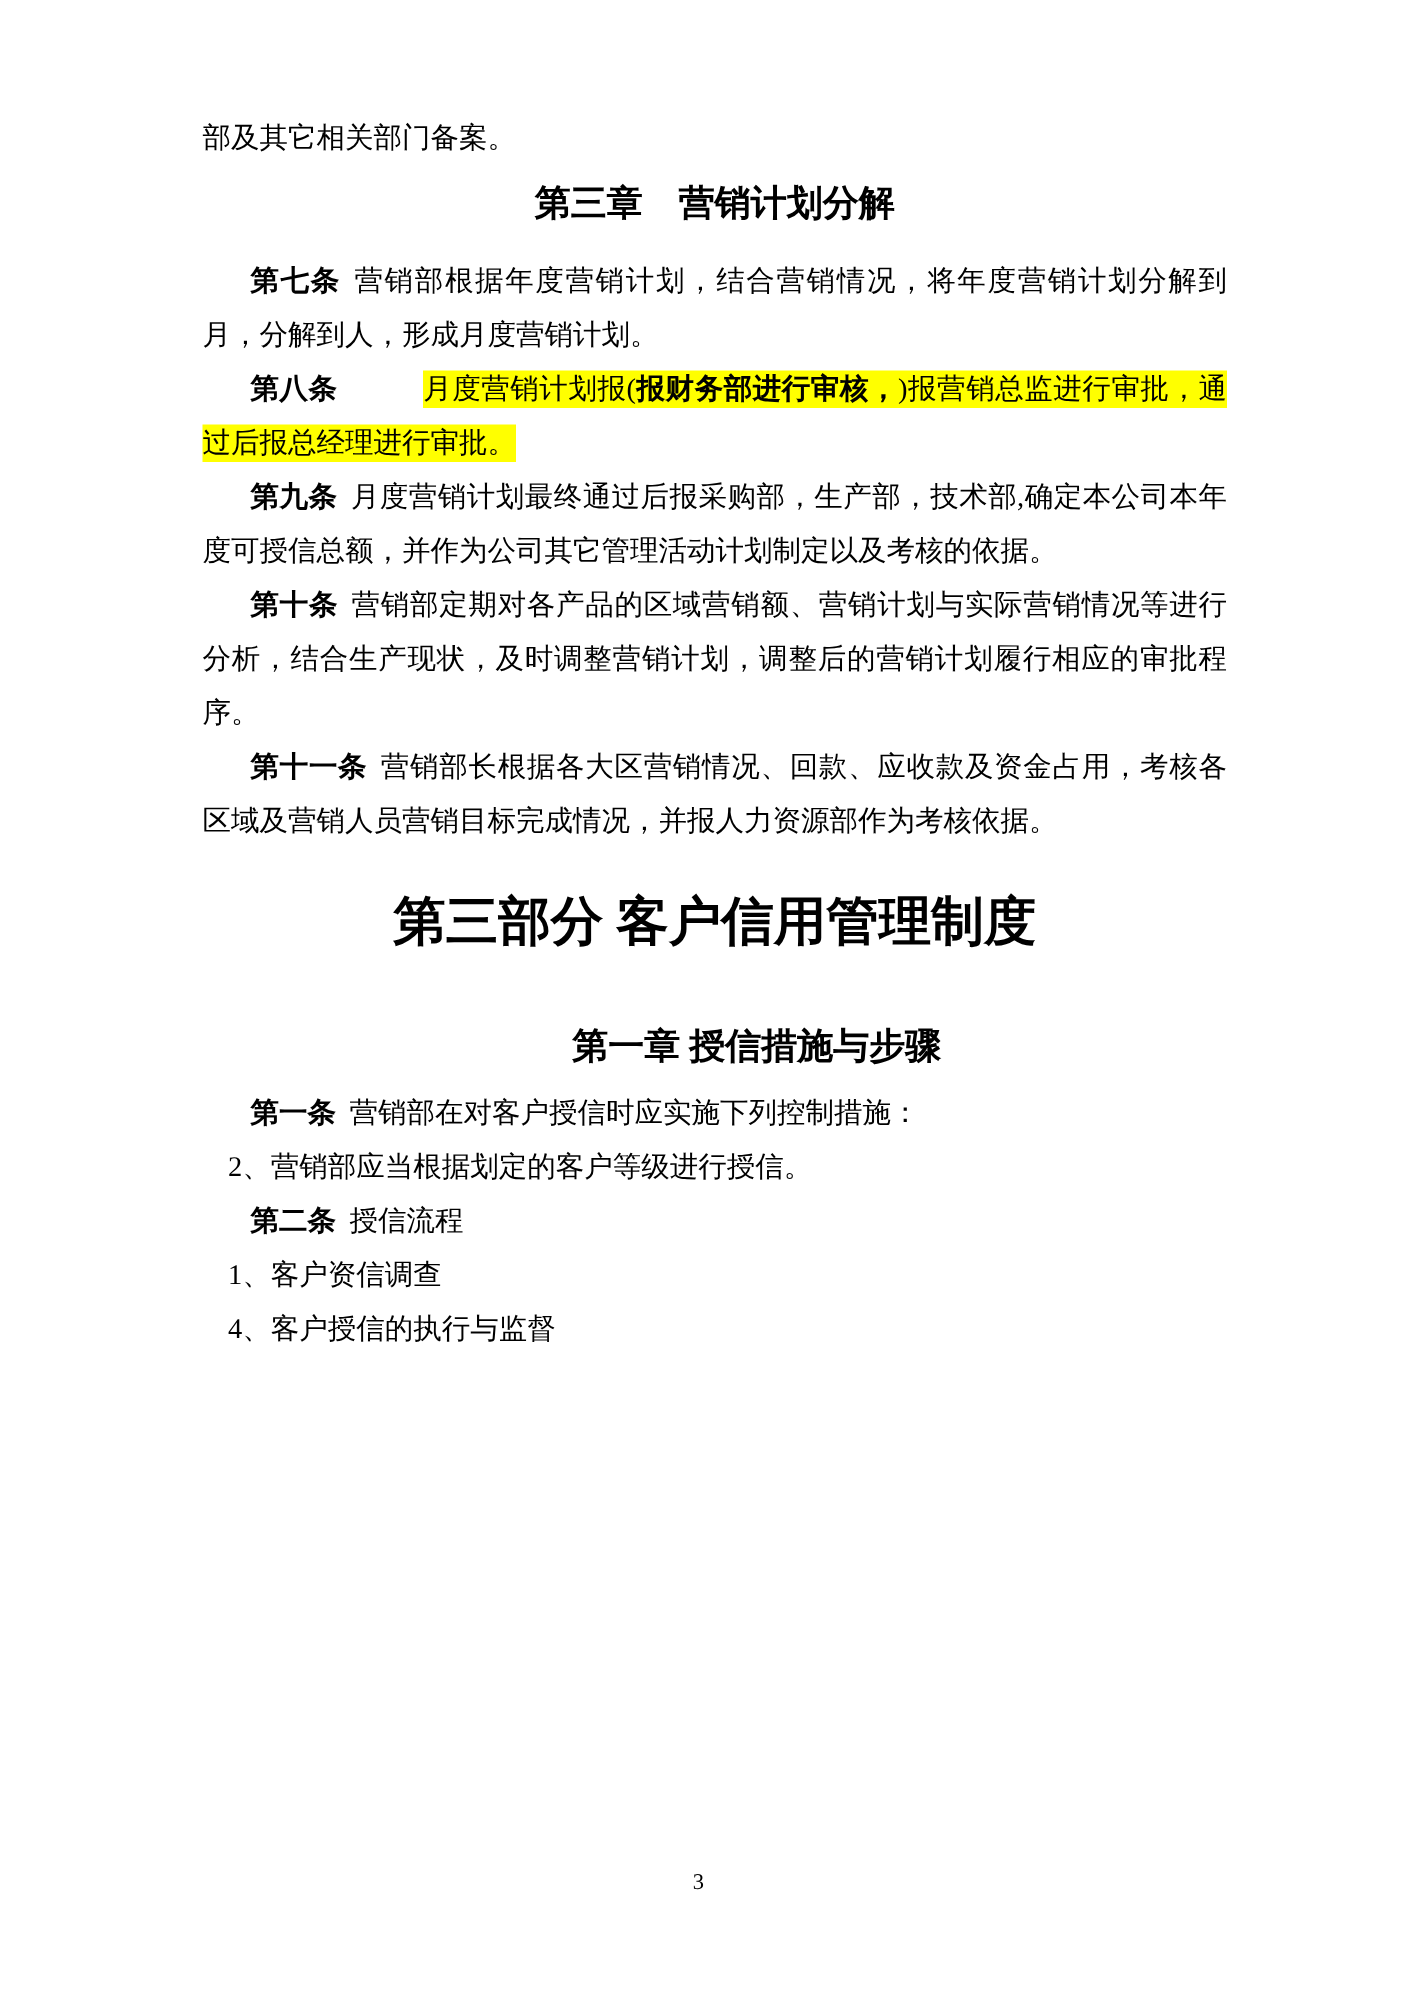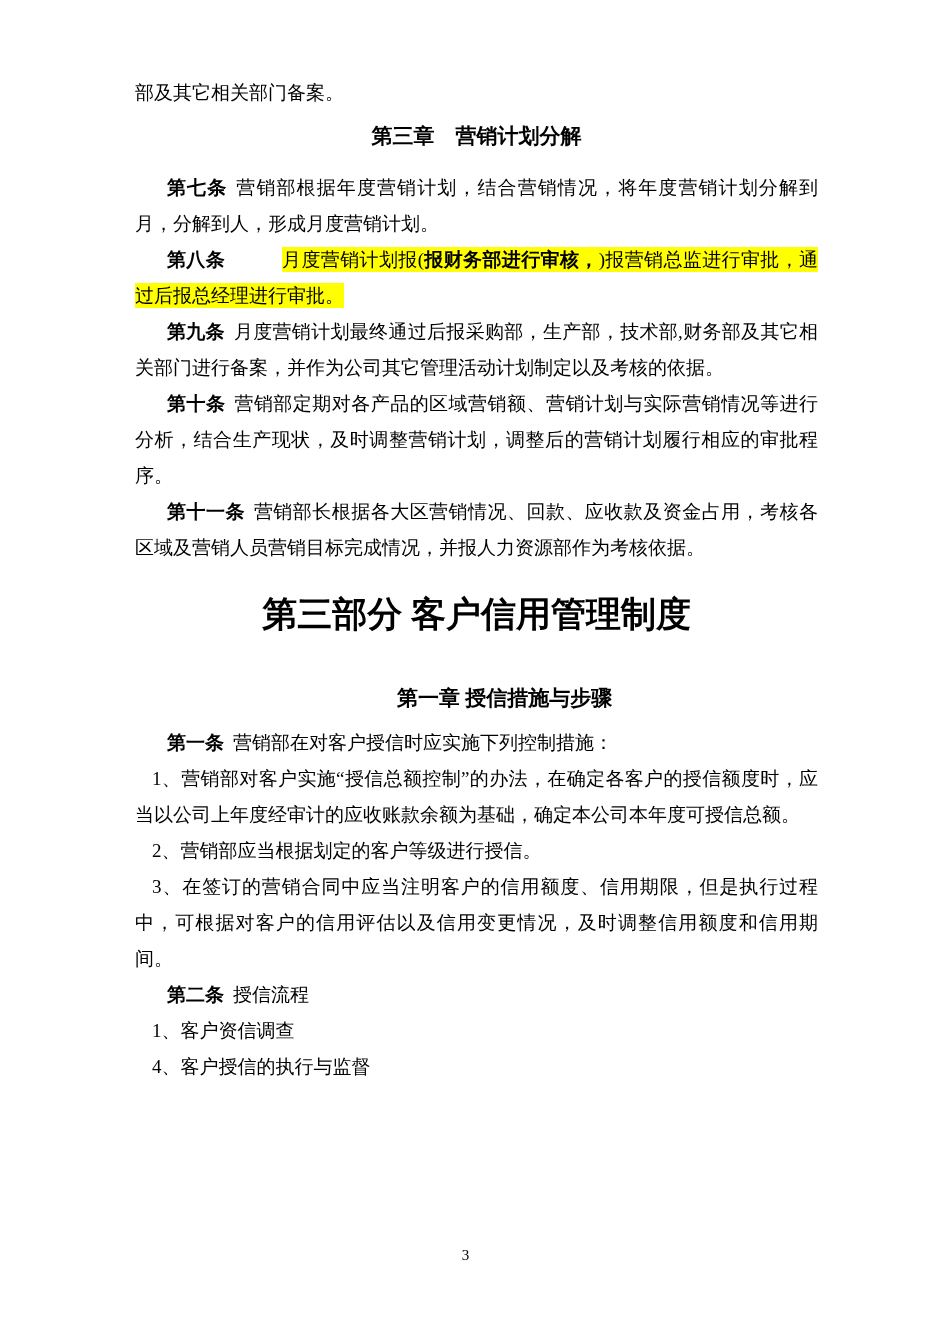--- a/index.html
+++ b/index.html
@@ -22,21 +22,21 @@
     text-align: justify;
   }
   .doc-body p { margin: 0; }
   .continuation { text-indent: 0; }
   .article { text-indent: 32px; }
   .art-label { font-weight: bold; margin-right: 9px; }
   .sub-item { text-indent: 17px; }
   .step-intro { text-indent: 15px; }
   .step { text-indent: 17px; }
   .chapter-heading {
-    font-size: 21px;
+    font-size: 24px;
     line-height: 30px;
     font-weight: bold;
     text-align: center;
     text-indent: 0;
     margin: 10px 0 19px 0;
   }
   .part-title {
     font-size: 35px;
     line-height: 44px;
     font-weight: bold;
@@ -73,35 +73,33 @@
   <div class="doc-body">
 
     <p class="continuation">部及其它相关部门备案。</p>
 
     <h2 class="chapter-heading">第三章　营销计划分解</h2>
 
     <p class="article"><b class="art-label">第七条</b><span>营销部根据年度营销计划，结合营销情况，将年度营销计划分解到月，分解到人，形成月度营销计划。</span></p>
 
     <p class="article"><b class="art-label">第八条</b><mark class="hl"><span>月度营销计划报(</span><b>报财务部进行审核，</b><span>)报营销总监进行审批，通过后报总经理进行审批。</span></mark></p>
 
-    <p class="article"><b class="art-label">第九条</b><span>月度营销计划最终通过后报采购部，生产部，技术部,财务部及其它相关部门进行备案，并作为公司其它管理活动计划制定以及考核的依据。</span></p>
+    <p class="article"><b class="art-label">第九条</b><span>月度营销计划最终通过后报采购部，生产部，技术部,确定本公司本年度可授信总额，并作为公司其它管理活动计划制定以及考核的依据。</span></p>
 
     <p class="article"><b class="art-label">第十条</b><span>营销部定期对各产品的区域营销额、营销计划与实际营销情况等进行分析，结合生产现状，及时调整营销计划，调整后的营销计划履行相应的审批程序。</span></p>
 
     <p class="article"><b class="art-label">第十一条</b><span>营销部长根据各大区营销情况、回款、应收款及资金占用，考核各区域及营销人员营销目标完成情况，并报人力资源部作为考核依据。</span></p>
 
     <h1 class="part-title">第三部分 客户信用管理制度</h1>
 
     <h2 class="chapter-heading chapter-heading-2">第一章 授信措施与步骤</h2>
 
     <p class="article"><b class="art-label">第一条</b><span>营销部在对客户授信时应实施下列控制措施：</span></p>
 
-    <p class="sub-item">1、营销部对客户实施“授信总额控制”的办法，在确定各客户的授信额度时，应当以公司上年度经审计的应收账款余额为基础，确定本公司本年度可授信总额。</p>
     <p class="sub-item">2、营销部应当根据划定的客户等级进行授信。</p>
-    <p class="sub-item">3、在签订的营销合同中应当注明客户的信用额度、信用期限，但是执行过程中，可根据对客户的信用评估以及信用变更情况，及时调整信用额度和信用期间。</p>
 
     <p class="article"><b class="art-label">第二条</b><span>授信流程</span></p>
 
 
     <p class="step">1、客户资信调查</p>
     <p class="step">4、客户授信的执行与监督</p>
 
   </div>
 
   <div class="page-number">3</div>

